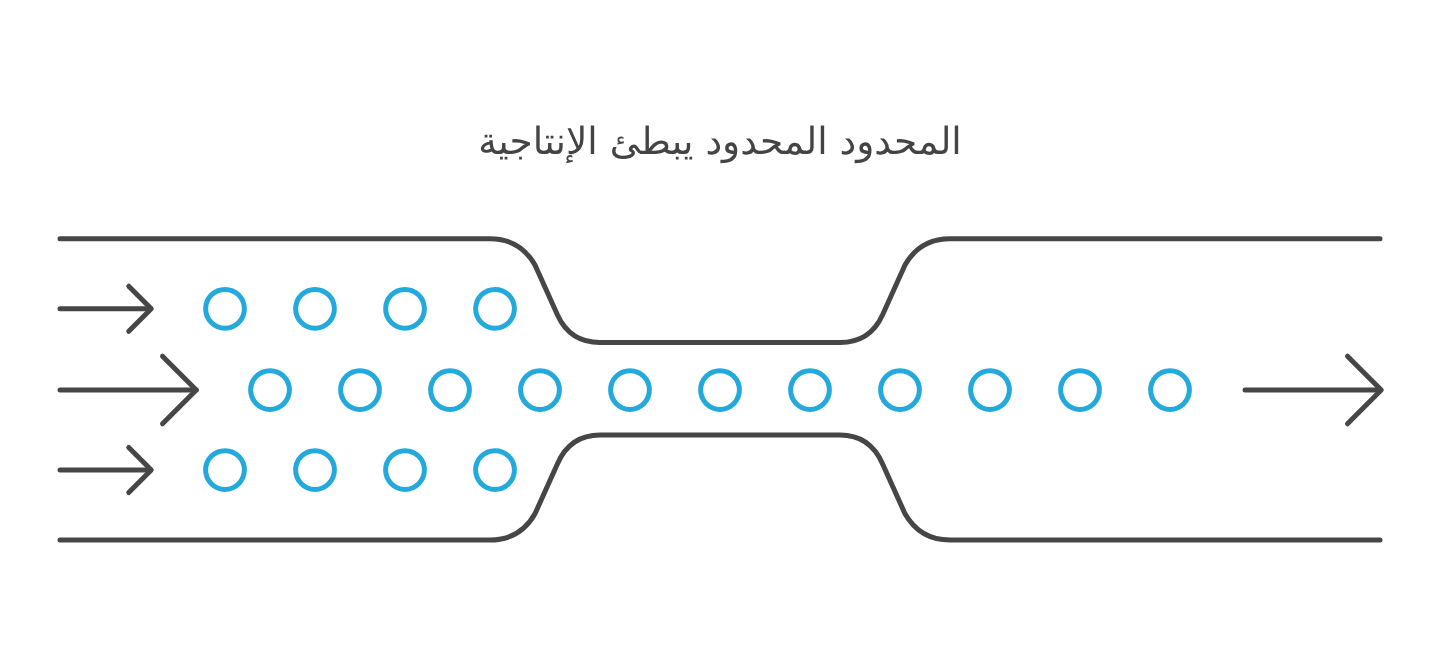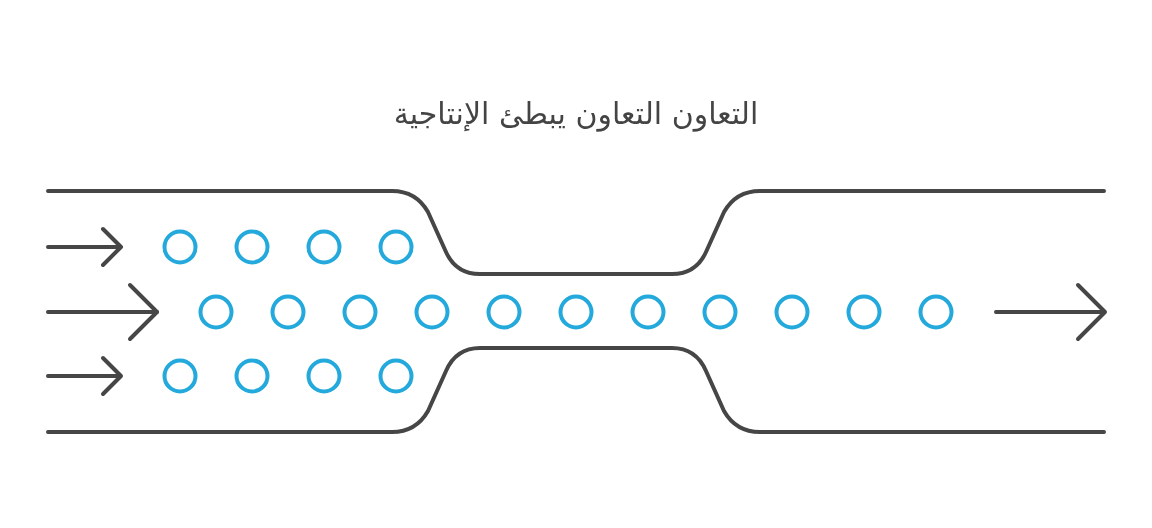--- a/index.html
+++ b/index.html
@@ -7,21 +7,21 @@
     .title {
       position: absolute; left: 0; top: 96px; width: 1152px;
       text-align: center; font-family: "DejaVu Sans", "Liberation Sans", sans-serif;
       font-size: 30px; color: #444444; direction: rtl;
     }
     svg.diagram { position: absolute; left: 0; top: 0; }
   </style>
 </head>
 <body>
 
-<div class="title">التعاون التعاون يبطئ الإنتاجية</div>
+<div class="title">المحدود المحدود يبطئ الإنتاجية</div>
 
 <svg class="diagram" width="1152" height="528" viewBox="0 0 1152 528">
   <g fill="none" stroke="#464646" stroke-width="4" stroke-linecap="round" stroke-linejoin="round">
 
     <path d="M48 191 H392 Q416 191 428 212 L446 252 Q456 274 480 274 H672 Q696 274 706 252 L724 212 Q736 191 760 191 H1104"></path>
 
     <path d="M48 432 H392 Q416 432 428 411 L446 371 Q456 348 480 348 H672 Q696 348 706 371 L724 411 Q736 432 760 432 H1104"></path>
 
     <g>
       <path d="M48 247 H120"></path>

